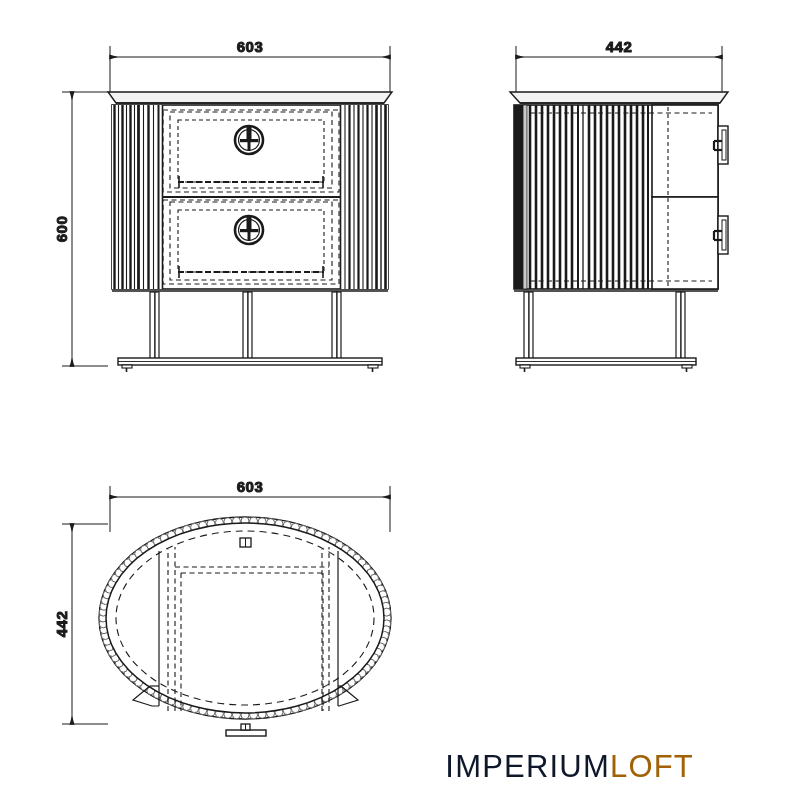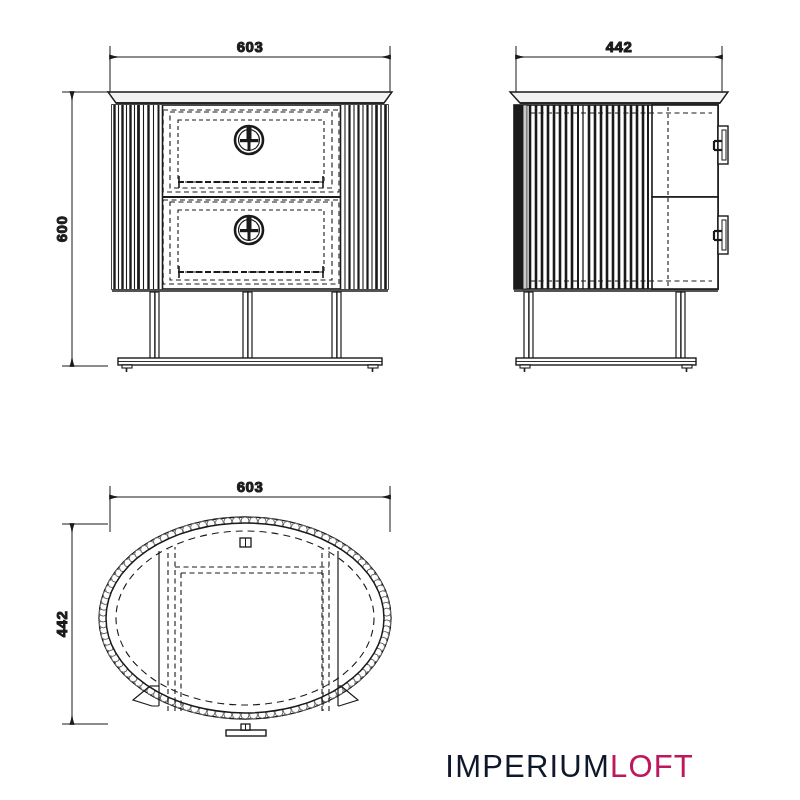--- a/index.html
+++ b/index.html
@@ -41,21 +41,21 @@
     right: 18px;
     bottom: 18px;
     font-family: "Liberation Sans", sans-serif;
     font-size: 31px;
     letter-spacing: 1.2px;
     line-height: 1;
     white-space: nowrap;
     user-select: none;
   }
   .logo-imperium { color: #0f172a; font-weight: 400; }
-  .logo-loft     { color: #be185d; font-weight: 400; }
+  .logo-loft     { color: #a16207; font-weight: 400; }
 </style>
 </head>
 <body>
 
 <div id="sheet">
 
   <svg class="drawing" viewBox="0 0 800 800" xmlns="http://www.w3.org/2000/svg">
     <defs>
       <marker id="arrS" viewBox="0 0 12 12" refX="11" refY="6" markerWidth="9" markerHeight="9" orient="auto-start-reverse">
         <path d="M0,6 L12,2.6 L12,9.4 Z" fill="#1a1a1a"></path>

